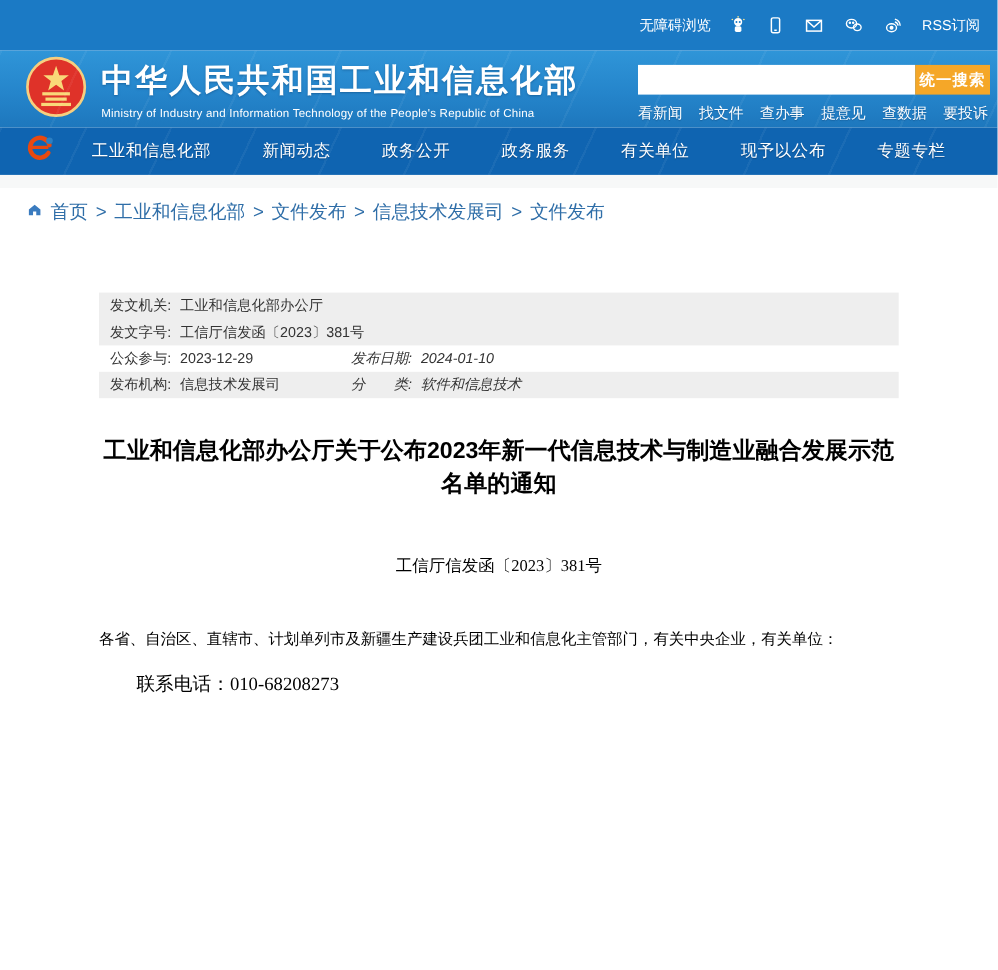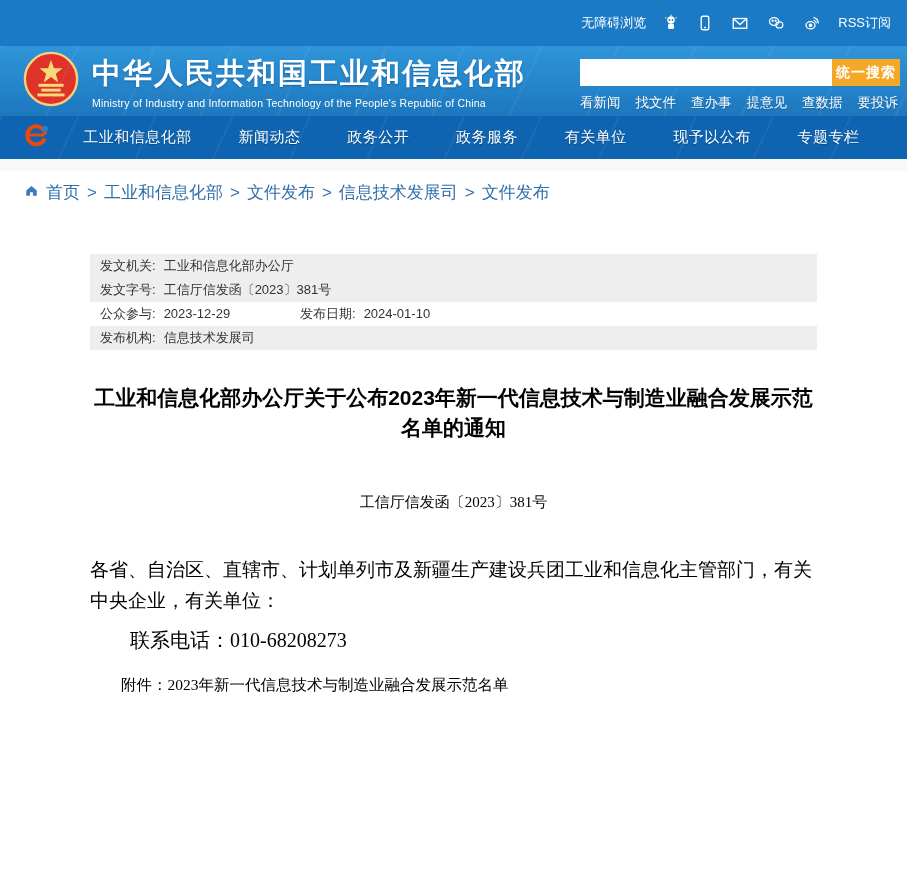--- a/index.html
+++ b/index.html
@@ -73,37 +73,37 @@
   .sub-strip { height:12px; background:#f7f8f8; }
   
   .breadcrumb {
     display:flex; align-items:center; gap:7px;
     padding:10px 0 8px 24px;
     font-size:17px; color:#2f6ea8;
   }
   .breadcrumb a { color:#2f6ea8; text-decoration:none; cursor:pointer; }
   .crumb-sep { color:#2f6ea8; }
   
-  .content { width:727px; margin:42px auto 0 auto; }
+  .content { width:727px; margin:54px auto 0 auto; }
   .meta-table { width:100%; font-size:13px; color:#333; }
   .meta-row { height:24px; line-height:24px; position:relative; white-space:nowrap; overflow:hidden; }
   .meta-row.alt { background:#eeeeee; }
   .meta-label { display:inline-block; padding-left:10px; margin-right:8px; white-space:pre; }
-  .meta-col2 { position:absolute; left:200px; top:0; }
+  .meta-col2 { position:absolute; left:219px; top:0;font-style:italic; }
   .article-title {
     margin-top:33px;
     font-size:21px; font-weight:bold; color:#000;
     text-align:center; line-height:30px;
     font-family:"Liberation Sans","DejaVu Sans",sans-serif;
   }
   .serif { font-family:"Liberation Serif","DejaVu Serif",serif; color:#000; }
   .doc-number { margin-top:50px; text-align:center; font-size:15px; }
-  .salutation { margin-top:42px; font-size:19px; line-height:31px; }
+  .salutation { margin-top:42px; font-size:14px; line-height:31px; }
   .main-paragraph { margin-top:14px; font-size:15.5px; line-height:31px; text-indent:2em; }
-  .contact-line { margin-top:9px; font-size:20px; line-height:31px; text-indent:2em; }
+  .contact-line { margin-top:9px; font-size:17px; line-height:31px; text-indent:2em; }
   .attachment-line { margin-top:13px; font-size:15.5px; line-height:31px; text-indent:2em; cursor:pointer; }
 </style>
 </head>
 <body>
 
 <div class="topbar">
   <a>无障碍浏览</a>
   <span>
     <svg width="18" height="18" viewBox="0 0 24 24">
       <circle cx="12" cy="8" r="5" fill="#ffffff"></circle>
@@ -223,27 +223,29 @@
       <span class="meta-label">发文字号:</span><span>工信厅信发函〔2023〕381号</span>
     </div>
     <div class="meta-row">
       <span class="meta-label">公众参与:</span><span>2023-12-29</span>
       <span class="meta-col2">
         <span class="meta-label">发布日期:</span><span>2024-01-10</span>
       </span>
     </div>
     <div class="meta-row alt">
       <span class="meta-label">发布机构:</span><span>信息技术发展司</span>
+      <span class="meta-col2">
+        <span class="meta-label">分　　类:</span><span>软件和信息技术</span>
+      </span>
     </div>
   </div>
 
   <h1 class="article-title">工业和信息化部办公厅关于公布2023年新一代信息技术与制造业融合发展示范名单的通知</h1>
 
   <div class="doc-number serif">工信厅信发函〔2023〕381号</div>
 
   <div class="salutation serif">各省、自治区、直辖市、计划单列市及新疆生产建设兵团工业和信息化主管部门，有关中央企业，有关单位：</div>
 
 
   <div class="contact-line serif">联系电话：010-68208273</div>
 
-  <div class="attachment-line serif">附件：2023年新一代信息技术与制造业融合发展示范名单</div>
 
 </div>
 
 </body></html>

